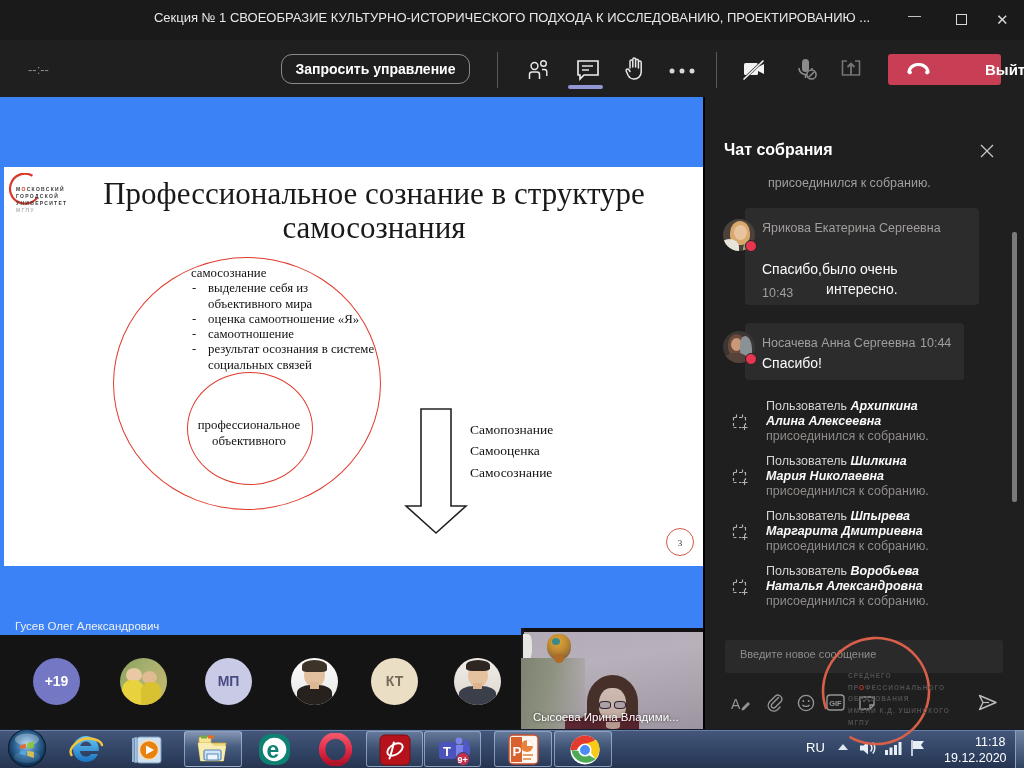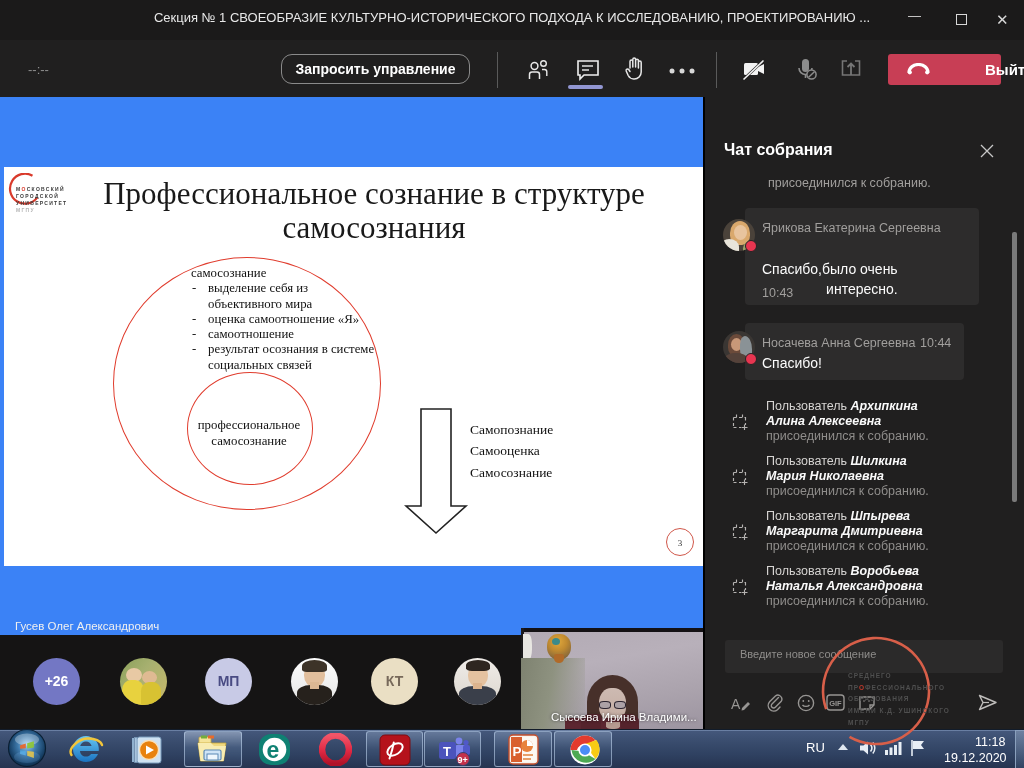--- a/index.html
+++ b/index.html
@@ -142,36 +142,36 @@
 
     <div class="abs" style="left:183px;top:205px;width:126px;height:113px;border:1.7px solid #e03c2d;border-radius:50%;"></div>
 
     <div class="serif abs" style="left:187px;top:99px;font-size:12.8px;line-height:15.3px;color:#111;">
       самосознание
       <div class="li">выделение себя из<br>объективного мира</div>
       <div class="li">оценка самоотношение «Я»</div>
       <div class="li">самоотношение</div>
       <div class="li">результат осознания в системе<br>социальных связей</div>
     </div>
-    <div class="serif abs" style="left:184px;top:250px;width:122px;text-align:center;font-size:12.8px;line-height:16px;color:#111;">профессиональное самосознание</div>
+    <div class="serif abs" style="left:184px;top:250px;width:122px;text-align:center;font-size:12.8px;line-height:16px;color:#111;">профессиональное объективного</div>
 
     <svg class="abs" style="left:400px;top:240px;" width="70" height="130" viewBox="0 0 70 130">
       <path d="M17 2 H47 V99 H62 L32 126 L2 99 H17 Z" fill="#fff" stroke="#222" stroke-width="1.6" stroke-linejoin="miter"></path>
     </svg>
 
     <div class="serif abs" style="left:466px;top:252px;font-size:13.5px;line-height:21.3px;color:#111;">Самопознание<br>Самооценка<br>Самосознание</div>
 
     <div class="abs serif" style="left:662px;top:361px;width:28px;height:28px;border:1px solid #d0574a;border-radius:50%;text-align:center;line-height:28px;font-size:9px;color:#333;">3</div>
   </div>
 
   <div class="abs" style="left:15px;top:507px;color:#f0f0f0;font-size:11.5px;margin-top:16px;">Гусев Олег Александрович</div>
 </div>
 
 <div id="strip" class="abs">
-  <div class="pav abs" style="left:33px;background:#7377c4;color:#fff;">+26</div>
+  <div class="pav abs" style="left:33px;background:#7377c4;color:#fff;">+19</div>
   <div class="pav abs" style="left:120px;overflow:hidden;background:linear-gradient(130deg,#8aa05a 0%,#a7b070 40%,#c9b96a 100%);">
     <div class="abs" style="left:6px;top:10px;width:16px;height:14px;background:#e8c9a4;border-radius:50%;"></div>
     <div class="abs" style="left:22px;top:13px;width:15px;height:13px;background:#dfba92;border-radius:50%;"></div>
     <div class="abs" style="left:2px;top:22px;width:22px;height:25px;background:#e8d23e;border-radius:40% 40% 0 0;"></div>
     <div class="abs" style="left:21px;top:24px;width:20px;height:23px;background:#d8c232;border-radius:40% 40% 0 0;"></div>
   </div>
   <div class="pav abs" style="left:205px;background:#c8cae6;color:#494b83;">МП</div>
   <div class="pav abs" style="left:291px;overflow:hidden;background:linear-gradient(#fdfdfd,#ececec 70%,#d8d8d8);">
     <div class="abs" style="left:13px;top:5px;width:21px;height:24px;background:#e2bf9d;border-radius:48%;"></div>
     <div class="abs" style="left:11px;top:2px;width:25px;height:12px;background:#3d3328;border-radius:50% 50% 20% 20%;"></div>
@@ -199,21 +199,21 @@
 
   <div class="abs" style="left:66px;top:47px;width:51px;height:54px;background:#47302a;border-radius:50% 50% 20% 20%;"></div>
   <div class="abs" style="left:78px;top:60px;width:27px;height:32px;background:linear-gradient(#cdbab2,#c4aca2);border-radius:45% 45% 40% 40%;"></div>
   <div class="abs" style="left:78px;top:73px;width:12px;height:8px;border:1.6px solid #2c2430;border-radius:40%;background:rgba(120,130,160,0.35);"></div>
   <div class="abs" style="left:93px;top:73px;width:12px;height:8px;border:1.6px solid #2c2430;border-radius:40%;background:rgba(120,130,160,0.35);"></div>
   <div class="abs" style="left:44px;top:90px;width:68px;height:11px;background:#5c2630;"></div>
   <div class="abs" style="left:60px;top:86px;width:20px;height:15px;background:#55232c;border-radius:50% 20% 0 0;"></div>
   <div class="abs" style="left:100px;top:86px;width:18px;height:15px;background:#55232c;border-radius:20% 50% 0 0;"></div>
   <div class="abs" style="left:85px;top:94px;width:14px;height:7px;background:#b59a90;border-radius:0 0 40% 40%;"></div>
 
-  <div class="abs" style="left:30px;top:83px;color:#fff;font-size:11.5px;text-shadow:0 0 3px rgba(0,0,0,0.7);">Сысоева Ирина Владими...</div>
+  <div class="abs" style="left:12px;top:83px;color:#fff;font-size:11.5px;text-shadow:0 0 3px rgba(0,0,0,0.7);">Сысоева Ирина Владими...</div>
 </div>
 
 <div id="mgpu" class="abs" style="left:815px;top:630px;width:130px;height:125px;z-index:50;">
   <svg class="abs" style="left:0;top:0;" width="130" height="125" viewBox="0 0 130 125">
     <path d="M 11.2 79.1 A 53 53 0 1 1 34.5 106.9" fill="none" stroke="#d85f49" stroke-width="2.6"></path>
   </svg>
   <div class="abs" style="left:33px;top:40px;font-size:6.5px;font-weight:bold;letter-spacing:1px;color:#4f4f4f;line-height:11.7px;white-space:nowrap;">
     СРЕДНЕГО<br>ПР<span style="color:#c0392b;">О</span>ФЕССИОНАЛЬНОГО<br>ОБРАЗОВАНИЯ<br>ИМЕНИ К.Д. УШИНСКОГО<br>МГПУ
   </div>
 </div>

